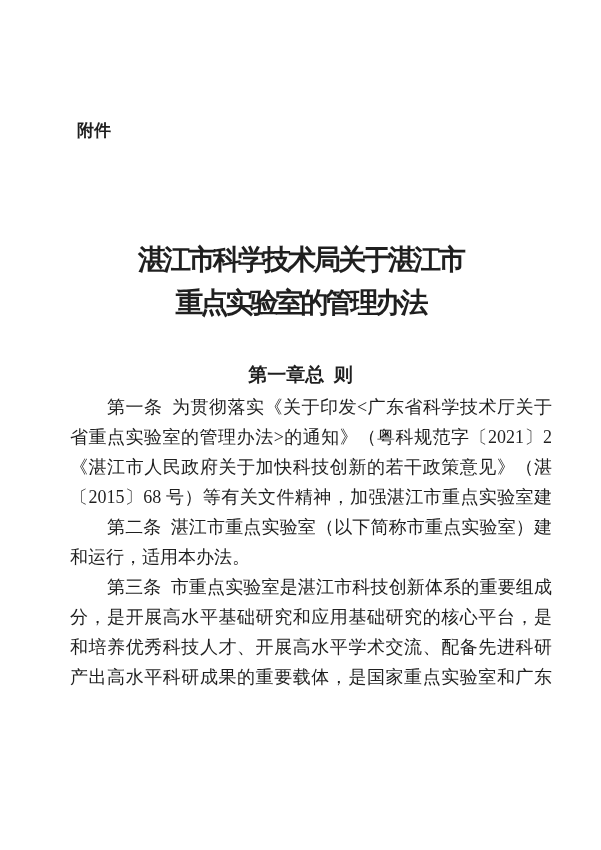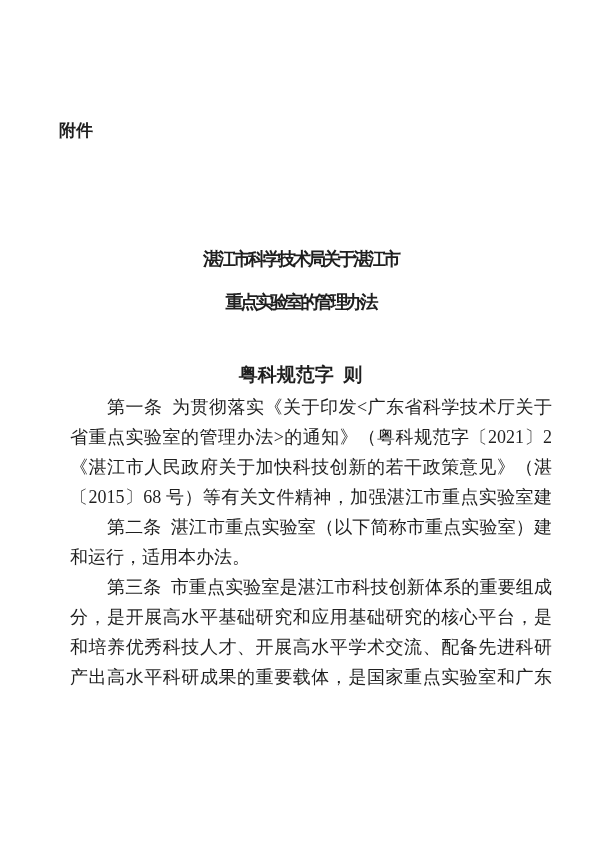--- a/index.html
+++ b/index.html
@@ -11,35 +11,35 @@
     position: relative;
     width: 601px;
     height: 850px;
     background: #ffffff;
     color: #1f1f1f;
     font-family: "Liberation Serif", "DejaVu Serif", serif;
     overflow: hidden;
   }
   .attachment-label {
     position: absolute;
-    left: 59px;
+    left: 77px;
     top: 121px;
     font-size: 17px;
     line-height: 20px;
     font-weight: bold;
     font-family: "Liberation Sans", "DejaVu Sans", sans-serif;
   }
   .doc-title {
     position: absolute;
     left: 0;
     top: 238px;
     width: 601px;
     text-align: center;
     font-weight: bold;
-    font-size: 18px;
+    font-size: 28px;
     line-height: 43px;
     letter-spacing: -3px;
     font-family: "Liberation Serif", "DejaVu Serif", serif;
   }
   .chapter-heading {
     position: absolute;
     left: 0;
     top: 362px;
     width: 601px;
     text-align: center;
@@ -73,21 +73,21 @@
 <body>
 
 <div class="page">
   <div class="attachment-label">附件</div>
 
   <div class="doc-title">
     <div class="title-line">湛江市科学技术局关于湛江市</div>
     <div class="title-line">重点实验室的管理办法</div>
   </div>
 
-  <div class="chapter-heading">粤科规范字 则</div>
+  <div class="chapter-heading">第一章总 则</div>
 
   <div class="doc-body" id="body-lines">
       <div class="body-line indent justify">第一条 为贯彻落实《关于印发&lt;广东省科学技术厅关于广东</div>
       <div class="body-line justify">省重点实验室的管理办法&gt;的通知》（粤科规范字〔2021〕2 号）、</div>
       <div class="body-line justify">《湛江市人民政府关于加快科技创新的若干政策意见》（湛府</div>
       <div class="body-line justify">〔2015〕68 号）等有关文件精神，加强湛江市重点实验室建设，</div>
       <div class="body-line indent justify">第二条 湛江市重点实验室（以下简称市重点实验室）建设</div>
       <div class="body-line">和运行，适用本办法。</div>
       <div class="body-line indent justify">第三条 市重点实验室是湛江市科技创新体系的重要组成部</div>
       <div class="body-line justify">分，是开展高水平基础研究和应用基础研究的核心平台，是聚集</div>

